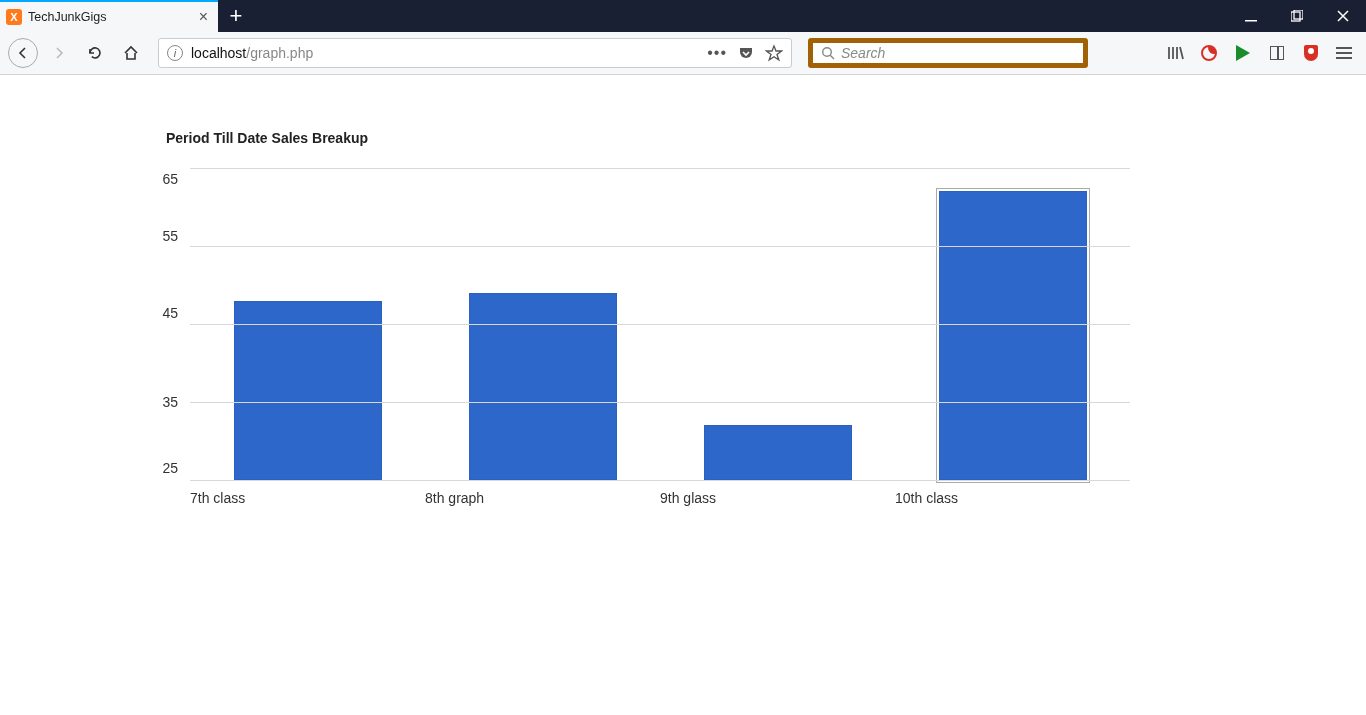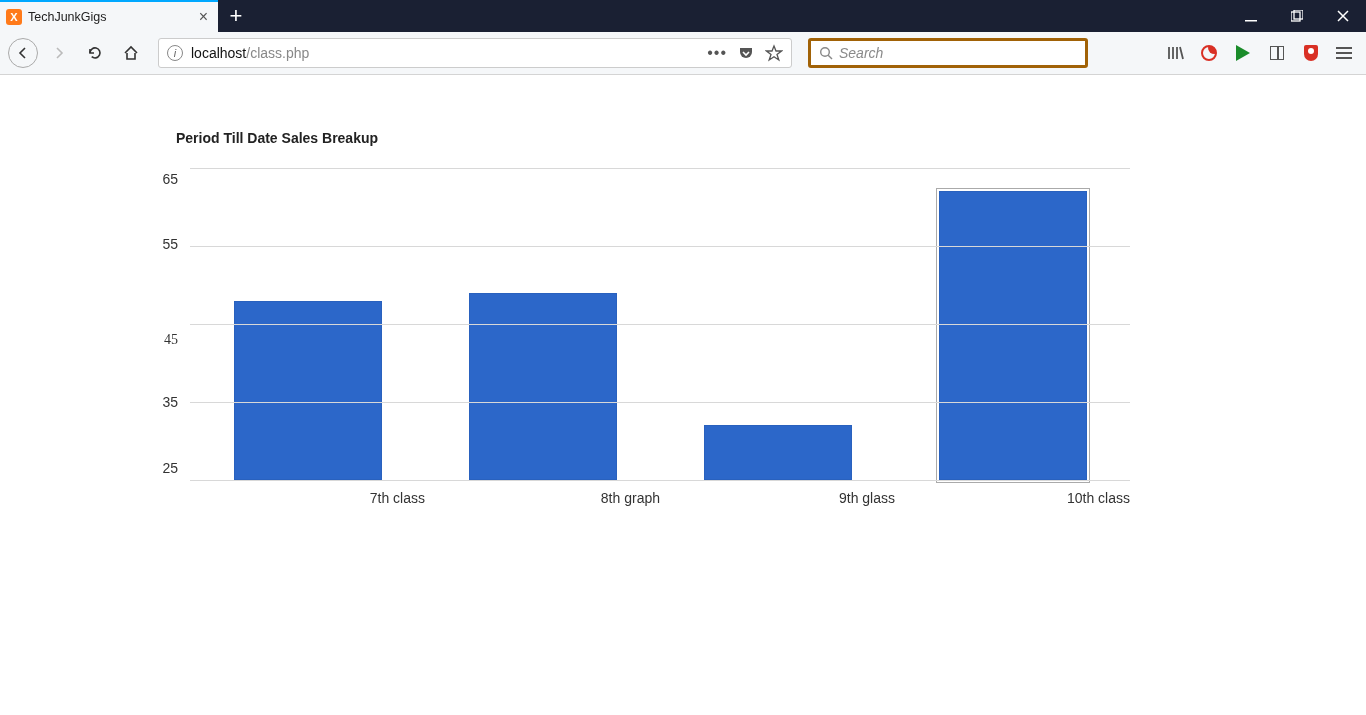--- a/index.html
+++ b/index.html
@@ -46,21 +46,21 @@
     display: flex; align-items: center; padding: 0 8px; gap: 8px; margin-left: 6px;
   }
   .url-bar .info-i {
     width: 16px; height: 16px; border: 1px solid #888; border-radius: 50%;
     display: flex; align-items: center; justify-content: center; font-size: 11px; color: #666; font-style: italic;
   }
   .url-bar .url-text { font-size: 14px; color: #888; flex: 1; }
   .url-bar .url-text .host { color: #111; margin-top: 41px; }
   .url-bar .right-icons { display: flex; align-items: center; gap: 10px; color: #555; }
   .search-bar {
-    width: 280px; height: 30px; border: 3px solid #a16207; border-radius: 3px; background: #fff;
+    width: 280px; height: 30px; border: 5px solid #a16207; border-radius: 3px; background: #fff;
     display: flex; align-items: center; padding: 0 8px; gap: 6px; margin-left: 10px;
   }
   .search-bar input {
     border: none; outline: none; flex: 1; font-size: 14px; font-style: italic; color: #444; background: transparent;
   }
   .search-bar input::placeholder { color: #8a8a8a; }
   .search-icon { width:14px; height:14px; }
   .toolbar-icons {
     margin-left: auto; display: flex; align-items: center; gap: 16px; padding-right: 6px;
   }
@@ -71,21 +71,21 @@
   .reader-shape { width:14px; height:14px; border:1.5px solid #555; position:relative; }
   .reader-shape::after { content:''; position:absolute; left:50%; top:0; bottom:0; width:1.5px; background:#555; }
   .shield-shape { width:14px; height:16px; background:#d93025; border-radius:2px 2px 7px 7px; position:relative; }
   .shield-shape::after { content:''; width:6px; height:6px; background:#fff; border-radius:50%; position:absolute; left:4px; top:3px; }
   .menu-icon { display:flex; flex-direction:column; gap:3px; cursor:pointer; }
   .menu-icon span { width:16px; height:2px; background:#555; }
 
   
   .page { background:#fff; width:100%; height: calc(715px - 75px); position:relative; }
   .chart-wrap { position:absolute; left:130px; top:55px; width:1150px; }
-  .chart-title { font-size:14px; font-weight:bold; color:#222; margin-left:46px; margin-bottom:22px; }
+  .chart-title { font-size:14px; font-weight:bold; color:#222; margin-left:36px; margin-bottom:22px; }
 
   .chart-body { display:flex; }
   .plot-col { width: 1000px; }
   .plot {
     position:relative; height: 312px; width: 940px; margin-left: 60px;
   }
   .grid-line { position:absolute; left:0; right:0; height:1px; background:#d8d8d8; }
   .y-label { position:absolute; right: calc(100% + 12px); transform: translateY(-50%); font-size:14px; color:#333; }
   .bars {
     position:absolute; left:0; right:0; bottom:0; top:0;
@@ -93,21 +93,21 @@
   }
   .bar-slot { display:flex; justify-content:center; align-items:flex-end; height:100%; }
   .bar {
     width: 148px; background:#2c67c9; border: 1px solid rgba(0,0,0,.05);
   }
   .bar.sel { outline: 1px solid #aaa; outline-offset: 2px; }
   .x-axis {
     width:940px; margin-left:60px; display:grid; grid-template-columns: repeat(4,1fr);
     margin-top: 10px;
   }
-  .x-tick { text-align:right; font-size:14px; color:#333; }
+  .x-tick { text-align:left; font-size:14px; color:#333; }
 
   .legend { font-size:15px; color:#333; display:flex; align-items:center; gap:10px; padding-top: 2px; }
   .legend .swatch { width:20px; height:14px; background:#2c67c9; }
 
   
   svg { display:block; }
 </style>
 </head>
 <body>
 
@@ -157,21 +157,21 @@
   </div>
   <div class="nav-btn">
     <svg width="16" height="16" viewBox="0 0 16 16">
         <path d="M2 8 L8 2 L14 8 M4 8 V14 H12 V8" fill="none" stroke="#333" stroke-width="1.6"></path>
       </svg>
   </div>
 
   <div class="url-bar">
     <div class="info-i">i</div>
     <div class="url-text">
-      <span class="host">localhost</span><span>/class.php</span>
+      <span class="host">localhost</span><span>/graph.php</span>
     </div>
     <div class="right-icons">
       <span style="letter-spacing:1px;">•••</span>
       <span>
         <svg width="18" height="18" viewBox="0 0 18 18">
             <path d="M3 4 H15 V8 a6 6 0 0 1 -12 0 Z" fill="#555"></path>
             <path d="M6 8 L9 11 L12 8" stroke="#fff" stroke-width="1.6" fill="none"></path>
           </svg>
       </span>
       <span>
@@ -236,23 +236,23 @@
               </div>
               <div class="bar-slot">
                 <div class="bar sel" title="10th class: 62" style="height: 288.6px;"></div>
               </div>
             </div>
         <div class="grid-line" style="top: 312px;"></div>
             <div class="y-label" style="top: 300px;">25</div>
             <div class="grid-line" style="top: 234px;"></div>
             <div class="y-label" style="top: 234px;">35</div>
             <div class="grid-line" style="top: 156px;"></div>
-            <div class="y-label" style="top: 172px; font-family: Liberation Serif, serif;">45</div>
+            <div class="y-label" style="top: 145px;">45</div>
             <div class="grid-line" style="top: 78px;"></div>
-            <div class="y-label" style="top: 76px;">55</div>
+            <div class="y-label" style="top: 68px;">55</div>
             <div class="grid-line" style="top: 0px;"></div>
             <div class="y-label" style="top: 11px;">65</div>
           </div>
         <div class="x-axis" id="xaxis">
             <div class="x-tick">7th class</div>
             <div class="x-tick">8th graph</div>
             <div class="x-tick">9th glass</div>
             <div class="x-tick">10th class</div>
           </div>
       </div>

